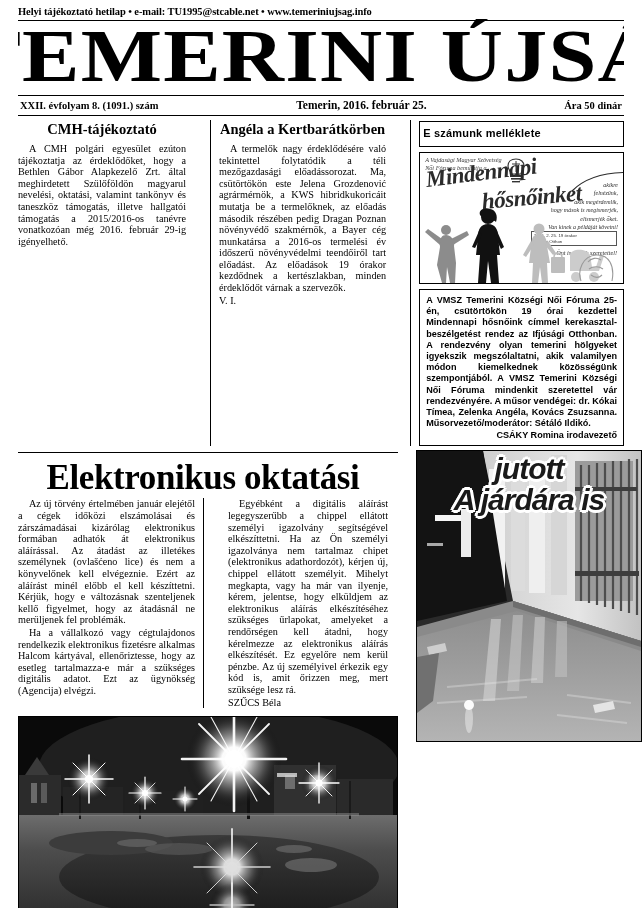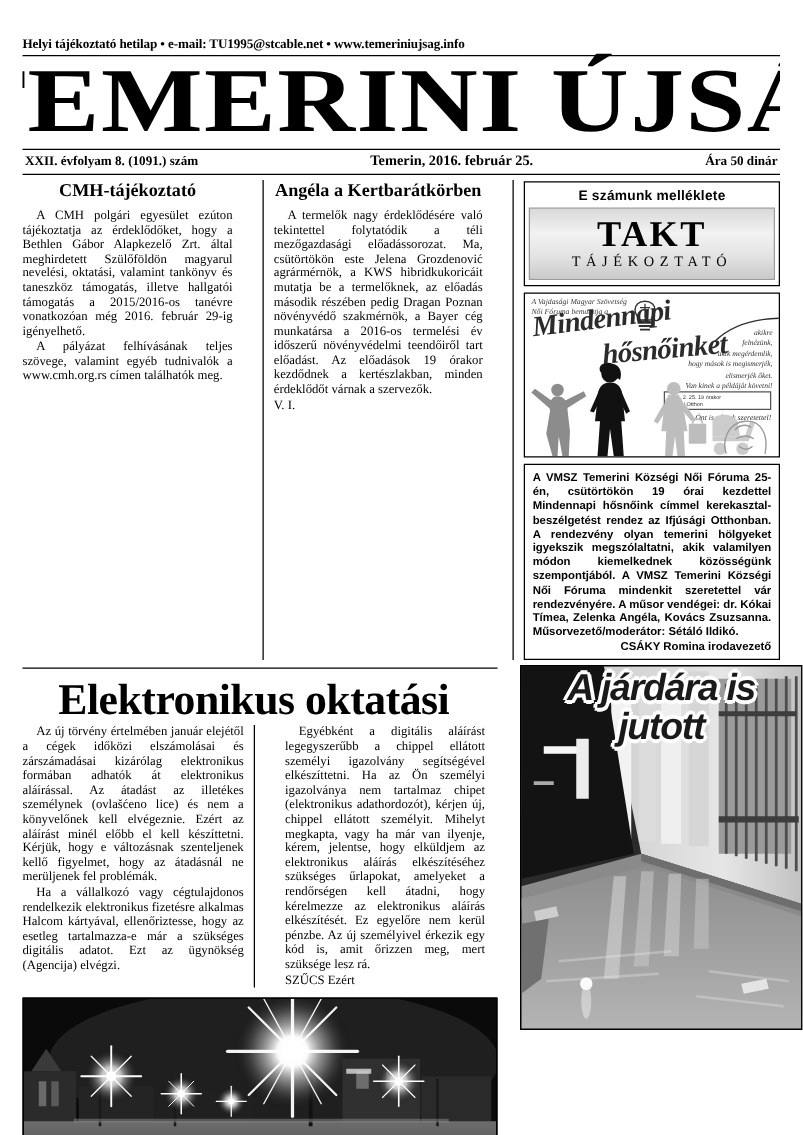--- a/index.html
+++ b/index.html
@@ -21,21 +21,20 @@
 
   
   .masthead{ padding:0 18px; }
   .strapline{
     font-family:"Liberation Serif", serif;
     font-weight:bold;
     font-size:10.5px;
     letter-spacing:-0.1px;
     padding-top:6px;
     white-space:nowrap;
-    margin-top:24px;
   }
   .rule-top{
     border-top:1.6px solid #000;
     margin-top:3px;
   }
   .logo-wrap{
     position:relative;
     height:74px;
     margin-top:-2px;
     overflow:hidden;
@@ -109,21 +108,20 @@
         font-family:"Liberation Serif", serif; }
 
   
   .takt-outer{
     border:1.4px solid #000;
     padding:3px 3px 4px 3px;
     box-sizing:border-box;
     margin-top:1px;
   }
   .takt-label{
-    text-align:center;
     font-family:"Liberation Sans", sans-serif;
     font-weight:bold;
     font-size:11px;
     padding:2px 0 3px 0;
     letter-spacing:0.2px;
   }
   .takt-panel{
     background:linear-gradient(180deg,#d9d9d9 0%,#f2f2f2 35%,#e2e2e2 70%,#c9c9c9 100%);
     border:1px solid #9a9a9a;
     padding:6px 0 7px 0;
@@ -348,37 +346,32 @@
     </div>
     <div class="rule-bot2"></div>
   </div>
 
   <div class="body-area">
     <div class="toprow">
 
       <div class="col col-a">
         <h2 class="art-head">CMH-tájékoztató</h2>
         <p class="body-txt">A CMH polgári egyesület ezúton tájékoztatja az érdeklődőket, hogy a Bethlen Gábor Alapkezelő Zrt. által meghirdetett Szülőföldön magyarul nevelési, oktatási, valamint tankönyv és taneszköz támogatás, illetve hallgatói támogatás a 2015/2016-os tanévre vonatkozóan még 2016. február 29-ig igényelhető.</p>
-        <p class="body-txt">A pályázat felhívásának teljes szövege, valamint egyéb tudnivalók a www.cmh.org.rs címen találhatók meg.</p>
       </div>
 
       <div class="col col-b">
         <h2 class="art-head">Angéla a Kertbarátkörben</h2>
         <p class="body-txt">A termelők nagy érdeklődésére való tekintettel folytatódik a téli mezőgazdasági előadássorozat. Ma, csütörtökön este Jelena Grozdenović agrármérnök, a KWS hibridkukoricáit mutatja be a termelőknek, az előadás második részében pedig Dragan Poznan növényvédő szakmérnök, a Bayer cég munkatársa a 2016-os termelési év időszerű növényvédelmi teendőiről tart előadást. Az előadások 19 órakor kezdődnek a kertészlakban, minden érdeklődőt várnak a szervezők.</p>
         <div class="sig">V. I.</div>
       </div>
 
       <div class="col col-c">
 
         <div class="takt-outer">
           <div class="takt-label">E számunk melléklete</div>
-          <div class="takt-panel">
-            <div class="takt-main">TAKT</div>
-            <div class="takt-sub">TÁJÉKOZTATÓ</div>
-          </div>
         </div>
 
         <div class="poster">
           <div class="poster-top">
             <div>A Vajdasági Magyar Szövetség</div>
             <div>Női Fóruma bemutatja a</div>
           </div>
 
           <div class="logo-emblem">
             <svg width="22" height="26" viewBox="0 0 22 26">
@@ -480,21 +473,21 @@
       <div class="feature-rule"></div>
       <div class="feature">
         <h1 class="feature-head">Elektronikus oktatási</h1>
         <div class="feature-cols">
           <div class="fcol left">
             <p class="body-txt">Az új törvény értelmében január elejétől a cégek időközi elszámolásai és zárszámadásai kizárólag elektronikus formában adhatók át elektronikus aláírással. Az átadást az illetékes személynek (ovlašćeno lice) és nem a könyvelőnek kell elvégeznie. Ezért az aláírást minél előbb el kell készíttetni. Kérjük, hogy e változásnak szenteljenek kellő figyelmet, hogy az átadásnál ne merüljenek fel problémák.</p>
             <p class="body-txt">Ha a vállalkozó vagy cégtulajdonos rendelkezik elektronikus fizetésre alkalmas Halcom kártyával, ellenőriztesse, hogy az esetleg tartalmazza-e már a szükséges digitális adatot. Ezt az ügynökség (Agencija) elvégzi.</p>
           </div>
           <div class="fcol right">
             <p class="body-txt">Egyébként a digitális aláírást legegyszerűbb a chippel ellátott személyi igazolvány segítségével elkészíttetni. Ha az Ön személyi igazolványa nem tartalmaz chipet (elektronikus adathordozót), kérjen új, chippel ellátott személyit. Mihelyt megkapta, vagy ha már van ilyenje, kérem, jelentse, hogy elküldjem az elektronikus aláírás elkészítéséhez szükséges űrlapokat, amelyeket a rendőrségen kell átadni, hogy kérelmezze az elektronikus aláírás elkészítését. Ez egyelőre nem kerül pénzbe. Az új személyivel érkezik egy kód is, amit őrizzen meg, mert szüksége lesz rá.</p>
-            <div class="sig">SZŰCS Ezért</div>
+            <div class="sig">SZŰCS Béla</div>
           </div>
         </div>
       </div>
 
       <div class="photo-main">
         <svg width="378" height="198" viewBox="0 0 378 198" preserveAspectRatio="none">
           <defs>
             <radialGradient id="gBig" cx="50%" cy="50%" r="50%">
               <stop offset="0%" stop-color="#ffffff"></stop>
               <stop offset="25%" stop-color="#fbfbfb"></stop>
@@ -616,22 +609,22 @@
           <ellipse cx="118" cy="126" rx="20" ry="4" fill="#777" opacity="0.5"></ellipse>
           <ellipse cx="275" cy="132" rx="18" ry="4" fill="#888" opacity="0.45"></ellipse>
         </svg>
       </div>
 
     </div>
 
     <div class="lower-right">
       <div class="photo-right">
         <div class="jardara-head">
+          <div>jutott</div>
           <div>A járdára is</div>
-          <div>jutott</div>
         </div>
         <svg width="224" height="290" viewBox="0 0 224 290" preserveAspectRatio="none">
           <defs>
             <linearGradient id="water" x1="0" y1="0" x2="0" y2="1">
               <stop offset="0%" stop-color="#8e8e8e"></stop>
               <stop offset="40%" stop-color="#9c9c9c"></stop>
               <stop offset="100%" stop-color="#b4b4b4"></stop>
             </linearGradient>
             <linearGradient id="wall" x1="0" y1="0" x2="1" y2="0">
               <stop offset="0%" stop-color="#cfcfcf"></stop>

